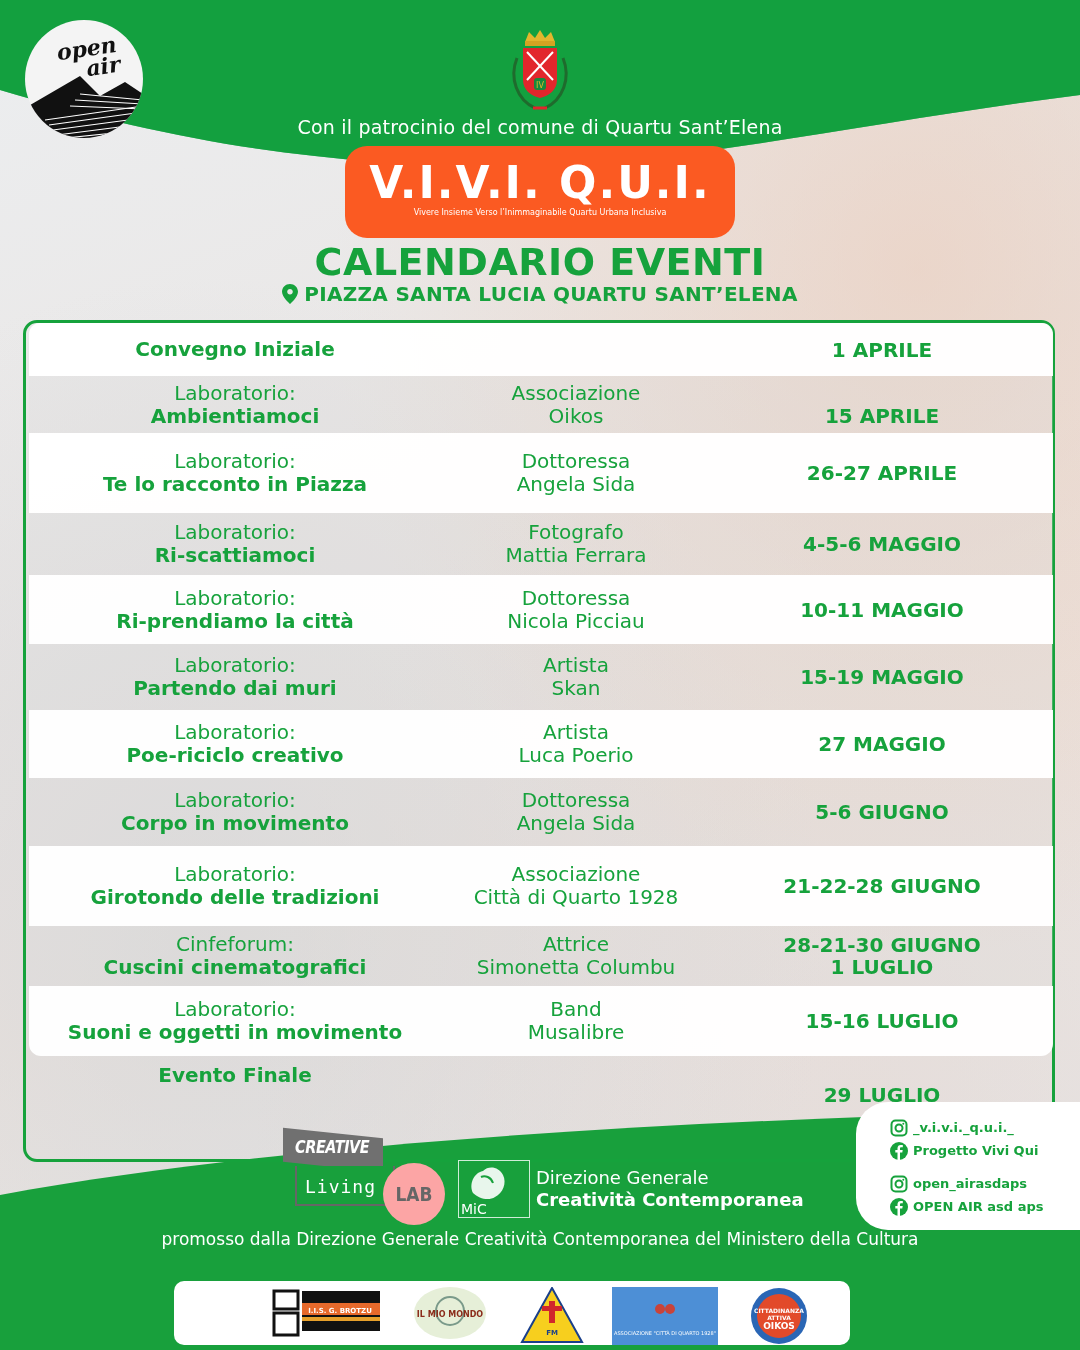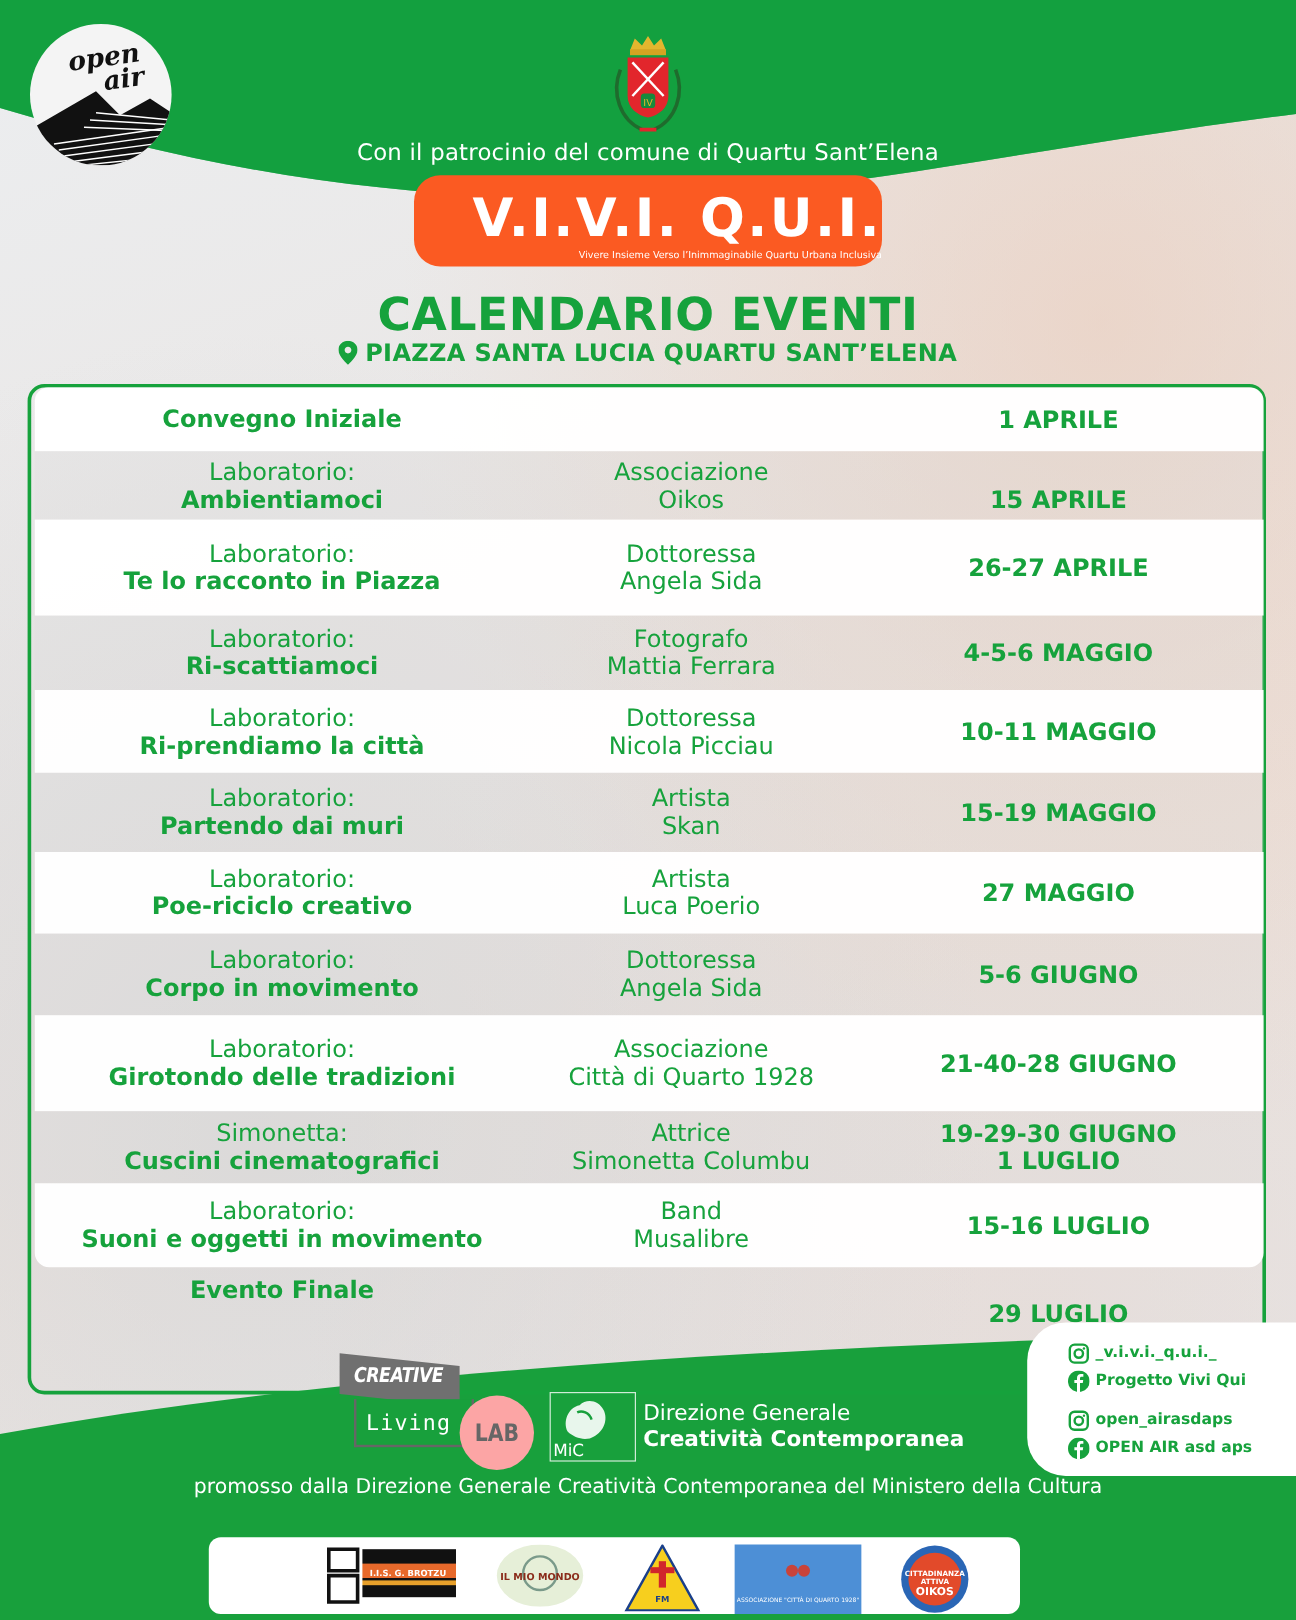--- a/index.html
+++ b/index.html
@@ -38,22 +38,22 @@
   .openair-mountains { position: absolute; left: 0; bottom: 0; width: 118px; height: 70px; }
 
   .crest {
     position: absolute; left: 505px; top: 28px; width: 70px; height: 86px;
   }
   .patronage {
     position: absolute; left: 0; top: 116px; width: 1080px; text-align: center;
     color: #ffffff; font-size: 19px; letter-spacing: 0.2px;
   }
   .brand-box {
-    position: absolute; left: 345px; top: 146px; width: 390px; height: 76px;
-    background: #fb5a22; border-radius: 22px; text-align: right;
+    position: absolute; left: 345px; top: 146px; width: 390px; height: 92px;
+    background: #fb5a22; border-radius: 22px; text-align: center;
   }
   .brand-title {
     display: block; color: #fff; font-weight: bold; font-size: 44px; letter-spacing: 2px;
     margin-top: 12px; line-height: 50px;
   }
   .brand-sub {
     display: block; color: #fff; font-size: 8px; margin-top: 0px;
   }
   .cal-title {
     position: absolute; left: 0; top: 240px; width: 1080px; text-align: center;
@@ -288,33 +288,33 @@
   </div>
   <div class="row white" style="top:523px;height:80px;">
     <div class="c1">
         <span class="kind">Laboratorio:</span>
         <span class="name">Girotondo delle tradizioni</span>
       </div>
     <div class="c2">
         <span style="display:block">Associazione</span>
         <span style="display:block">Città di Quarto 1928</span>
       </div>
-    <div class="c3">21-40-28 GIUGNO</div>
+    <div class="c3">21-22-28 GIUGNO</div>
   </div>
   <div class="row shade" style="top:603px;height:60px;">
     <div class="c1">
-        <span class="kind">Simonetta:</span>
+        <span class="kind">Cinfeforum:</span>
         <span class="name">Cuscini cinematografici</span>
       </div>
     <div class="c2">
         <span style="display:block">Attrice</span>
         <span style="display:block">Simonetta Columbu</span>
       </div>
     <div class="c3">
-        <span style="display:block">19-29-30 GIUGNO</span>
+        <span style="display:block">28-21-30 GIUGNO</span>
         <span style="display:block">1 LUGLIO</span>
       </div>
   </div>
   <div class="row white" style="top:663px;height:70px;border-radius:0 0 12px 12px;">
     <div class="c1">
         <span class="kind">Laboratorio:</span>
         <span class="name">Suoni e oggetti in movimento</span>
       </div>
     <div class="c2">
         <span style="display:block">Band</span>

